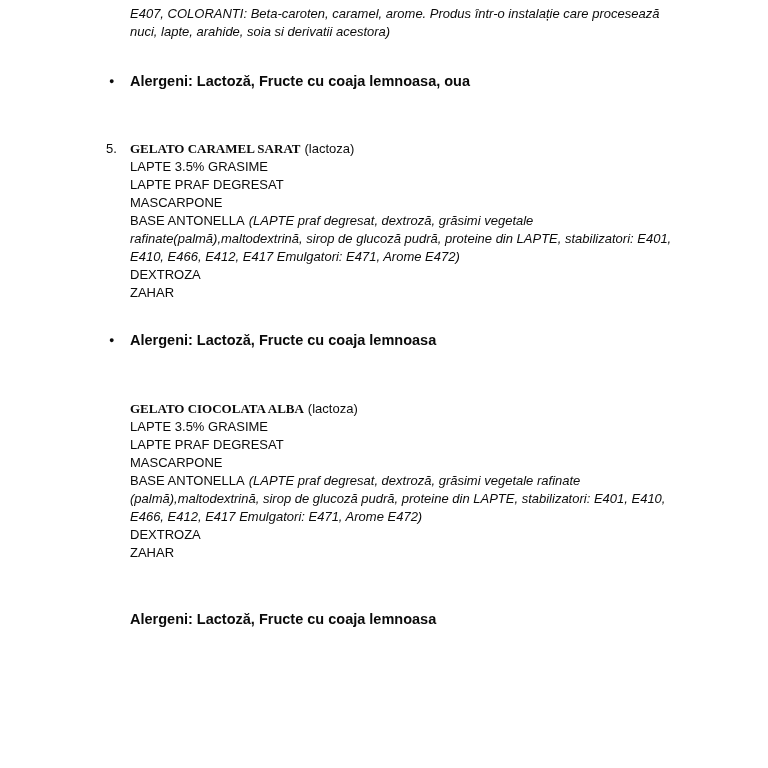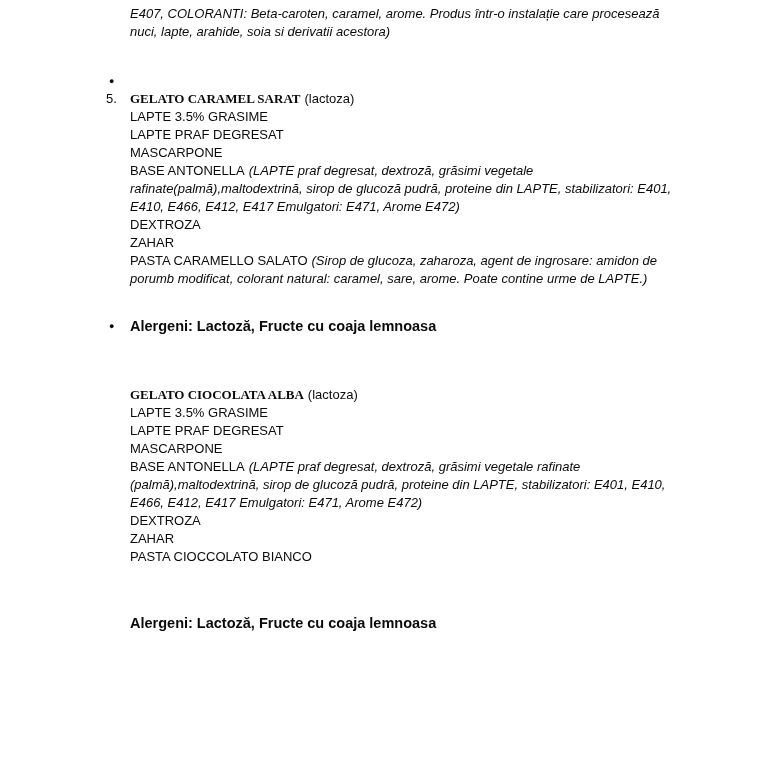--- a/index.html
+++ b/index.html
@@ -64,53 +64,52 @@
 </head>
 <body>
 
 <div class="page">
   <div class="content">
 
     <p class="intro">E407, COLORANTI: Beta-caroten, caramel, arome. Produs într-o instalație care procesează nuci, lapte, arahide, soia si derivatii acestora)</p>
 
     <div class="allergen-row allergen-1">
       <span class="bullet">●</span>
+      <span class="allergen-text">Alergeni: Lactoză, Fructe cu coaja lemnoasa, oua</span>
     </div>
 
     <div class="heading-row heading-caramel">
       <span class="item-number">5.</span><span class="item-title">GELATO CARAMEL SARAT</span><span class="item-suffix">(lactoza)</span>
     </div>
 
     <div class="ing-block">
       <div class="ing"><span class="label">LAPTE 3.5% GRASIME</span><span class="detail"></span></div>
       <div class="ing"><span class="label">LAPTE PRAF DEGRESAT</span><span class="detail"></span></div>
       <div class="ing"><span class="label">MASCARPONE</span><span class="detail"></span></div>
       <div class="ing"><span class="label">BASE ANTONELLA</span><span class="detail">(LAPTE praf degresat, dextroză, grăsimi vegetale rafinate(palmă),maltodextrină, sirop de glucoză pudră, proteine din LAPTE, stabilizatori: E401, E410, E466, E412, E417 Emulgatori: E471, Arome E472)</span></div>
       <div class="ing"><span class="label">DEXTROZA</span><span class="detail"></span></div>
       <div class="ing"><span class="label">ZAHAR</span><span class="detail"></span></div>
-      <div class="ing"><span class="label">PASTA CARAMELLO SALATO</span><span class="detail">(Sirop de glucoza, zaharoza, agent de ingrosare: amidon de porumb modificat, colorant natural: caramel, sare, arome. Poate contine urme de LAPTE.)</span></div>
     </div>
 
     <div class="allergen-row allergen-2">
       <span class="bullet">●</span>
       <span class="allergen-text">Alergeni: Lactoză, Fructe cu coaja lemnoasa</span>
     </div>
 
     <div class="heading-row heading-cioco">
       <span class="item-title">GELATO CIOCOLATA ALBA</span><span class="item-suffix">(lactoza)</span>
     </div>
 
     <div class="ing-block">
       <div class="ing"><span class="label">LAPTE 3.5% GRASIME</span><span class="detail"></span></div>
       <div class="ing"><span class="label">LAPTE PRAF DEGRESAT</span><span class="detail"></span></div>
       <div class="ing"><span class="label">MASCARPONE</span><span class="detail"></span></div>
       <div class="ing"><span class="label">BASE ANTONELLA</span><span class="detail">(LAPTE praf degresat, dextroză, grăsimi vegetale rafinate (palmă),maltodextrină, sirop de glucoză pudră, proteine din LAPTE, stabilizatori: E401, E410, E466, E412, E417 Emulgatori: E471, Arome E472)</span></div>
       <div class="ing"><span class="label">DEXTROZA</span><span class="detail"></span></div>
       <div class="ing"><span class="label">ZAHAR</span><span class="detail"></span></div>
-      <div class="ing"><span class="label">PASTA CIOCCOLATO BIANCO</span><span class="detail"></span></div>
     </div>
 
     <div class="allergen-row allergen-3">
       
       <span class="allergen-text">Alergeni: Lactoză, Fructe cu coaja lemnoasa</span>
     </div>
 
   </div>
 </div>
 

